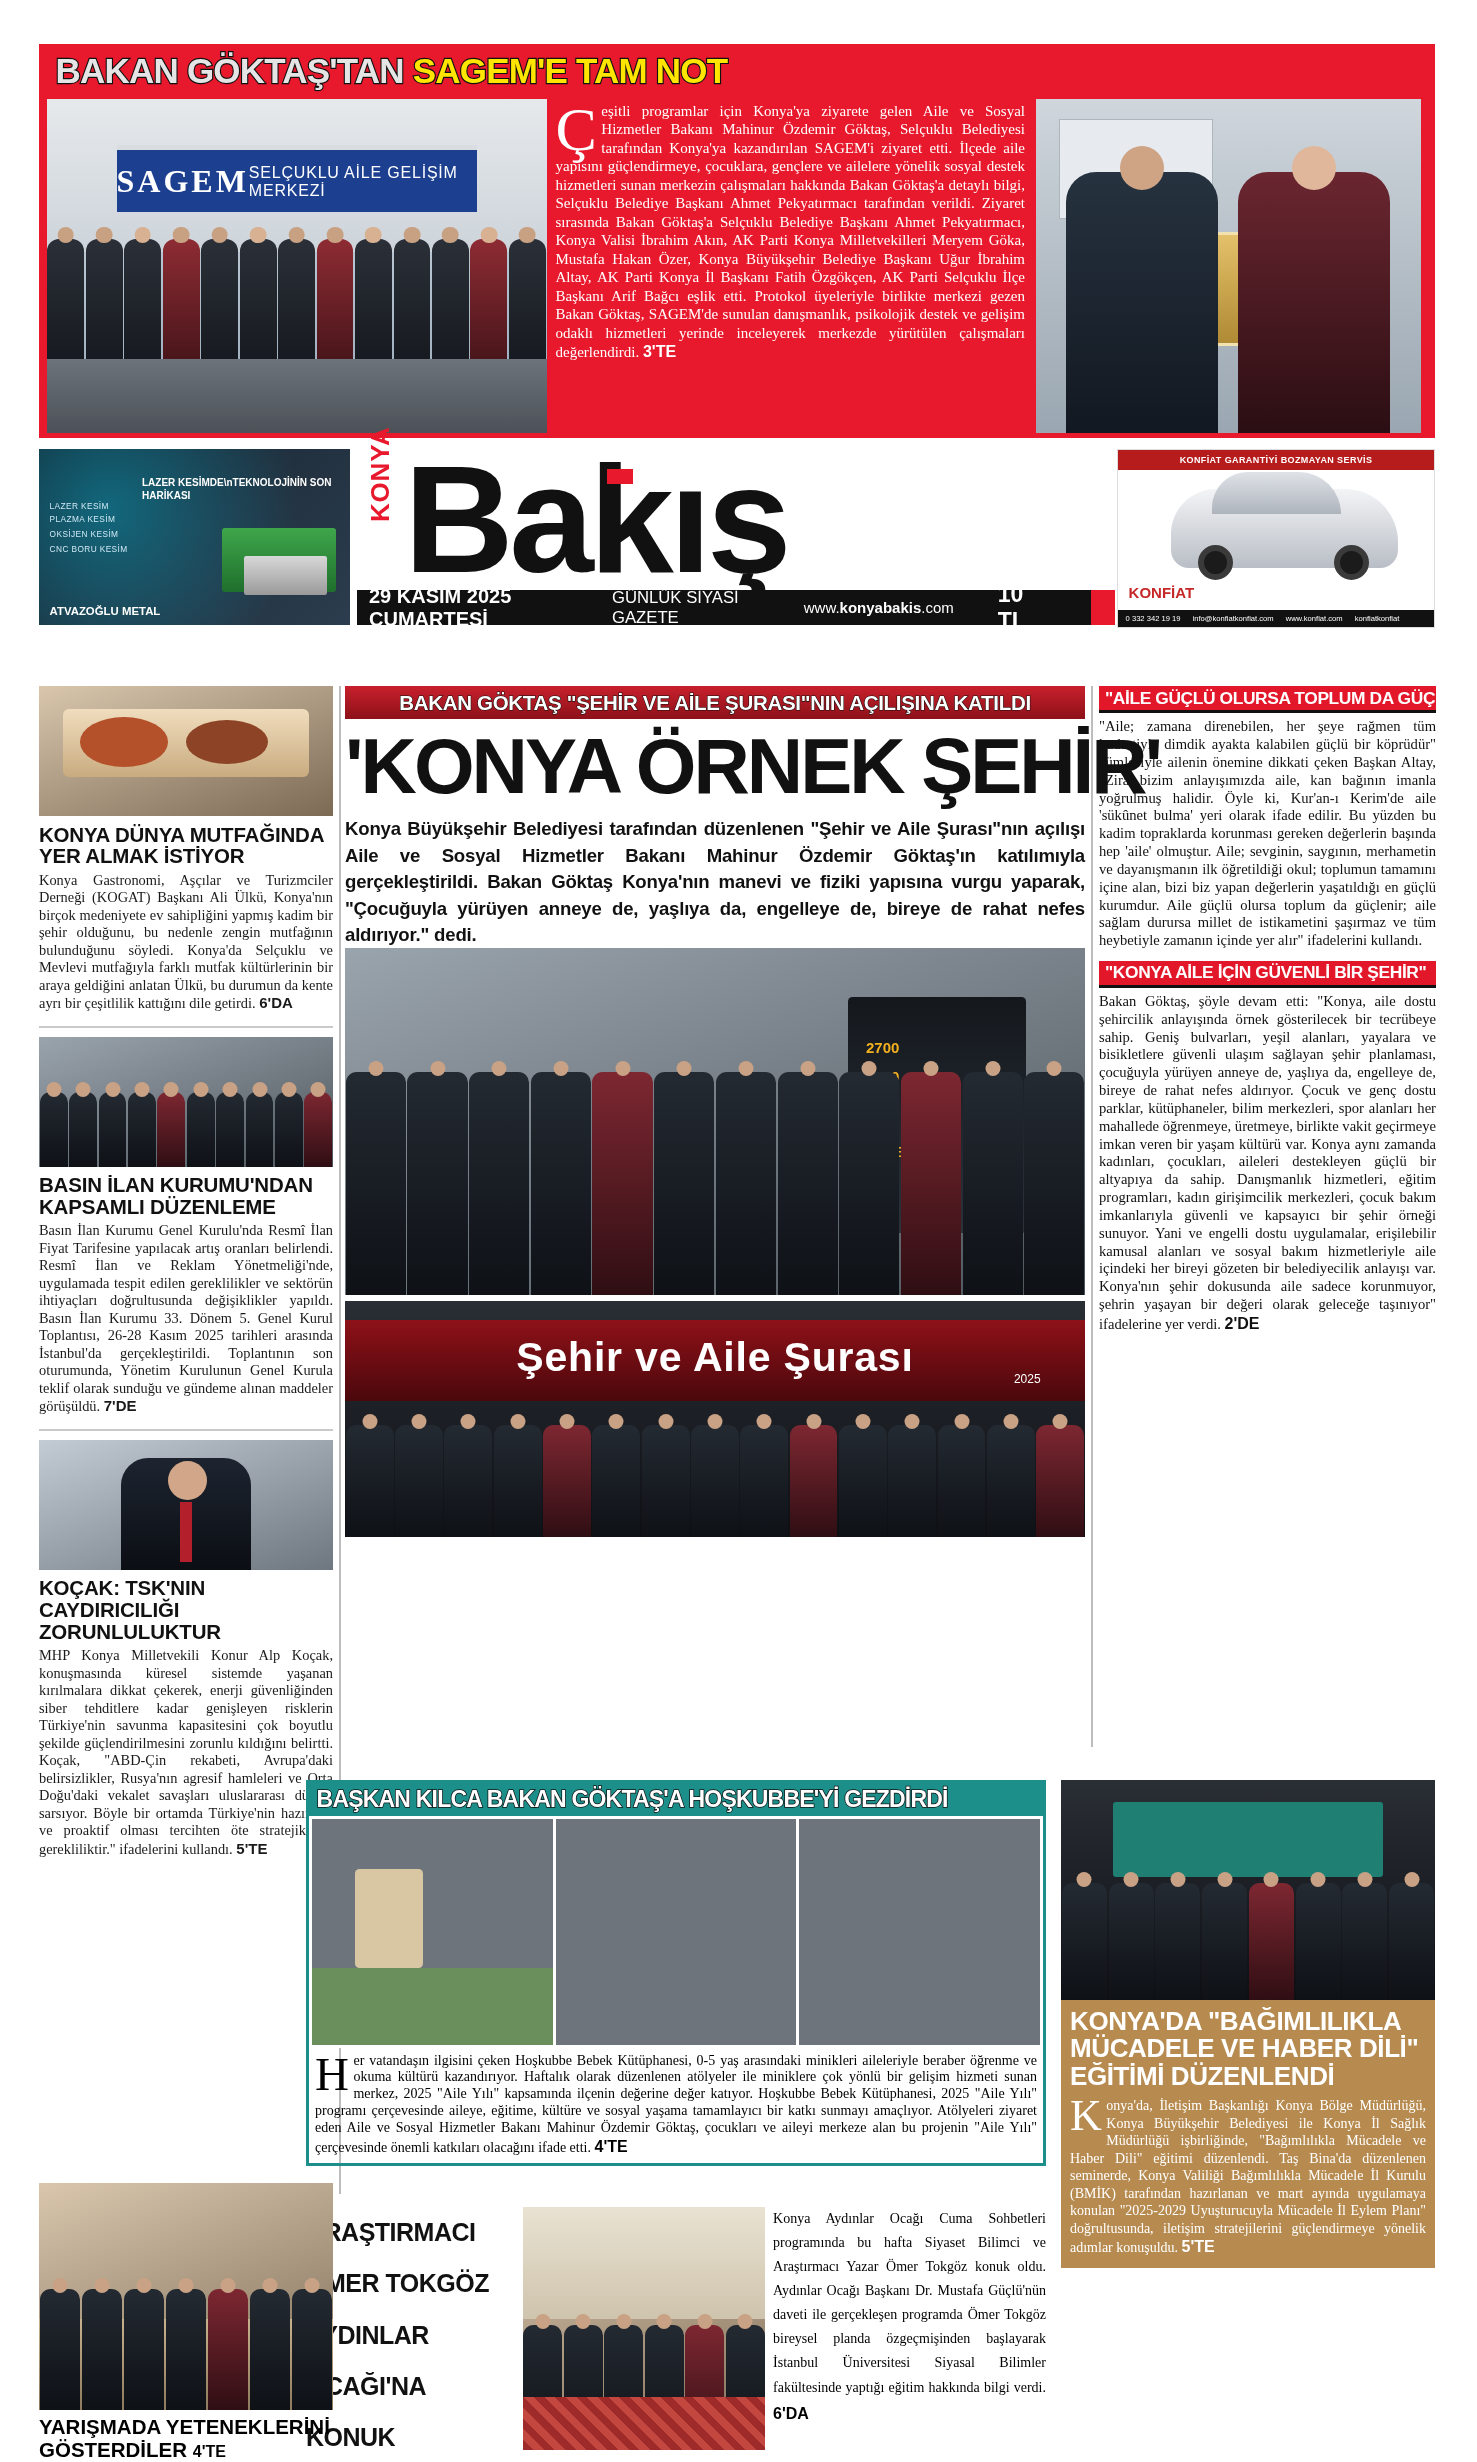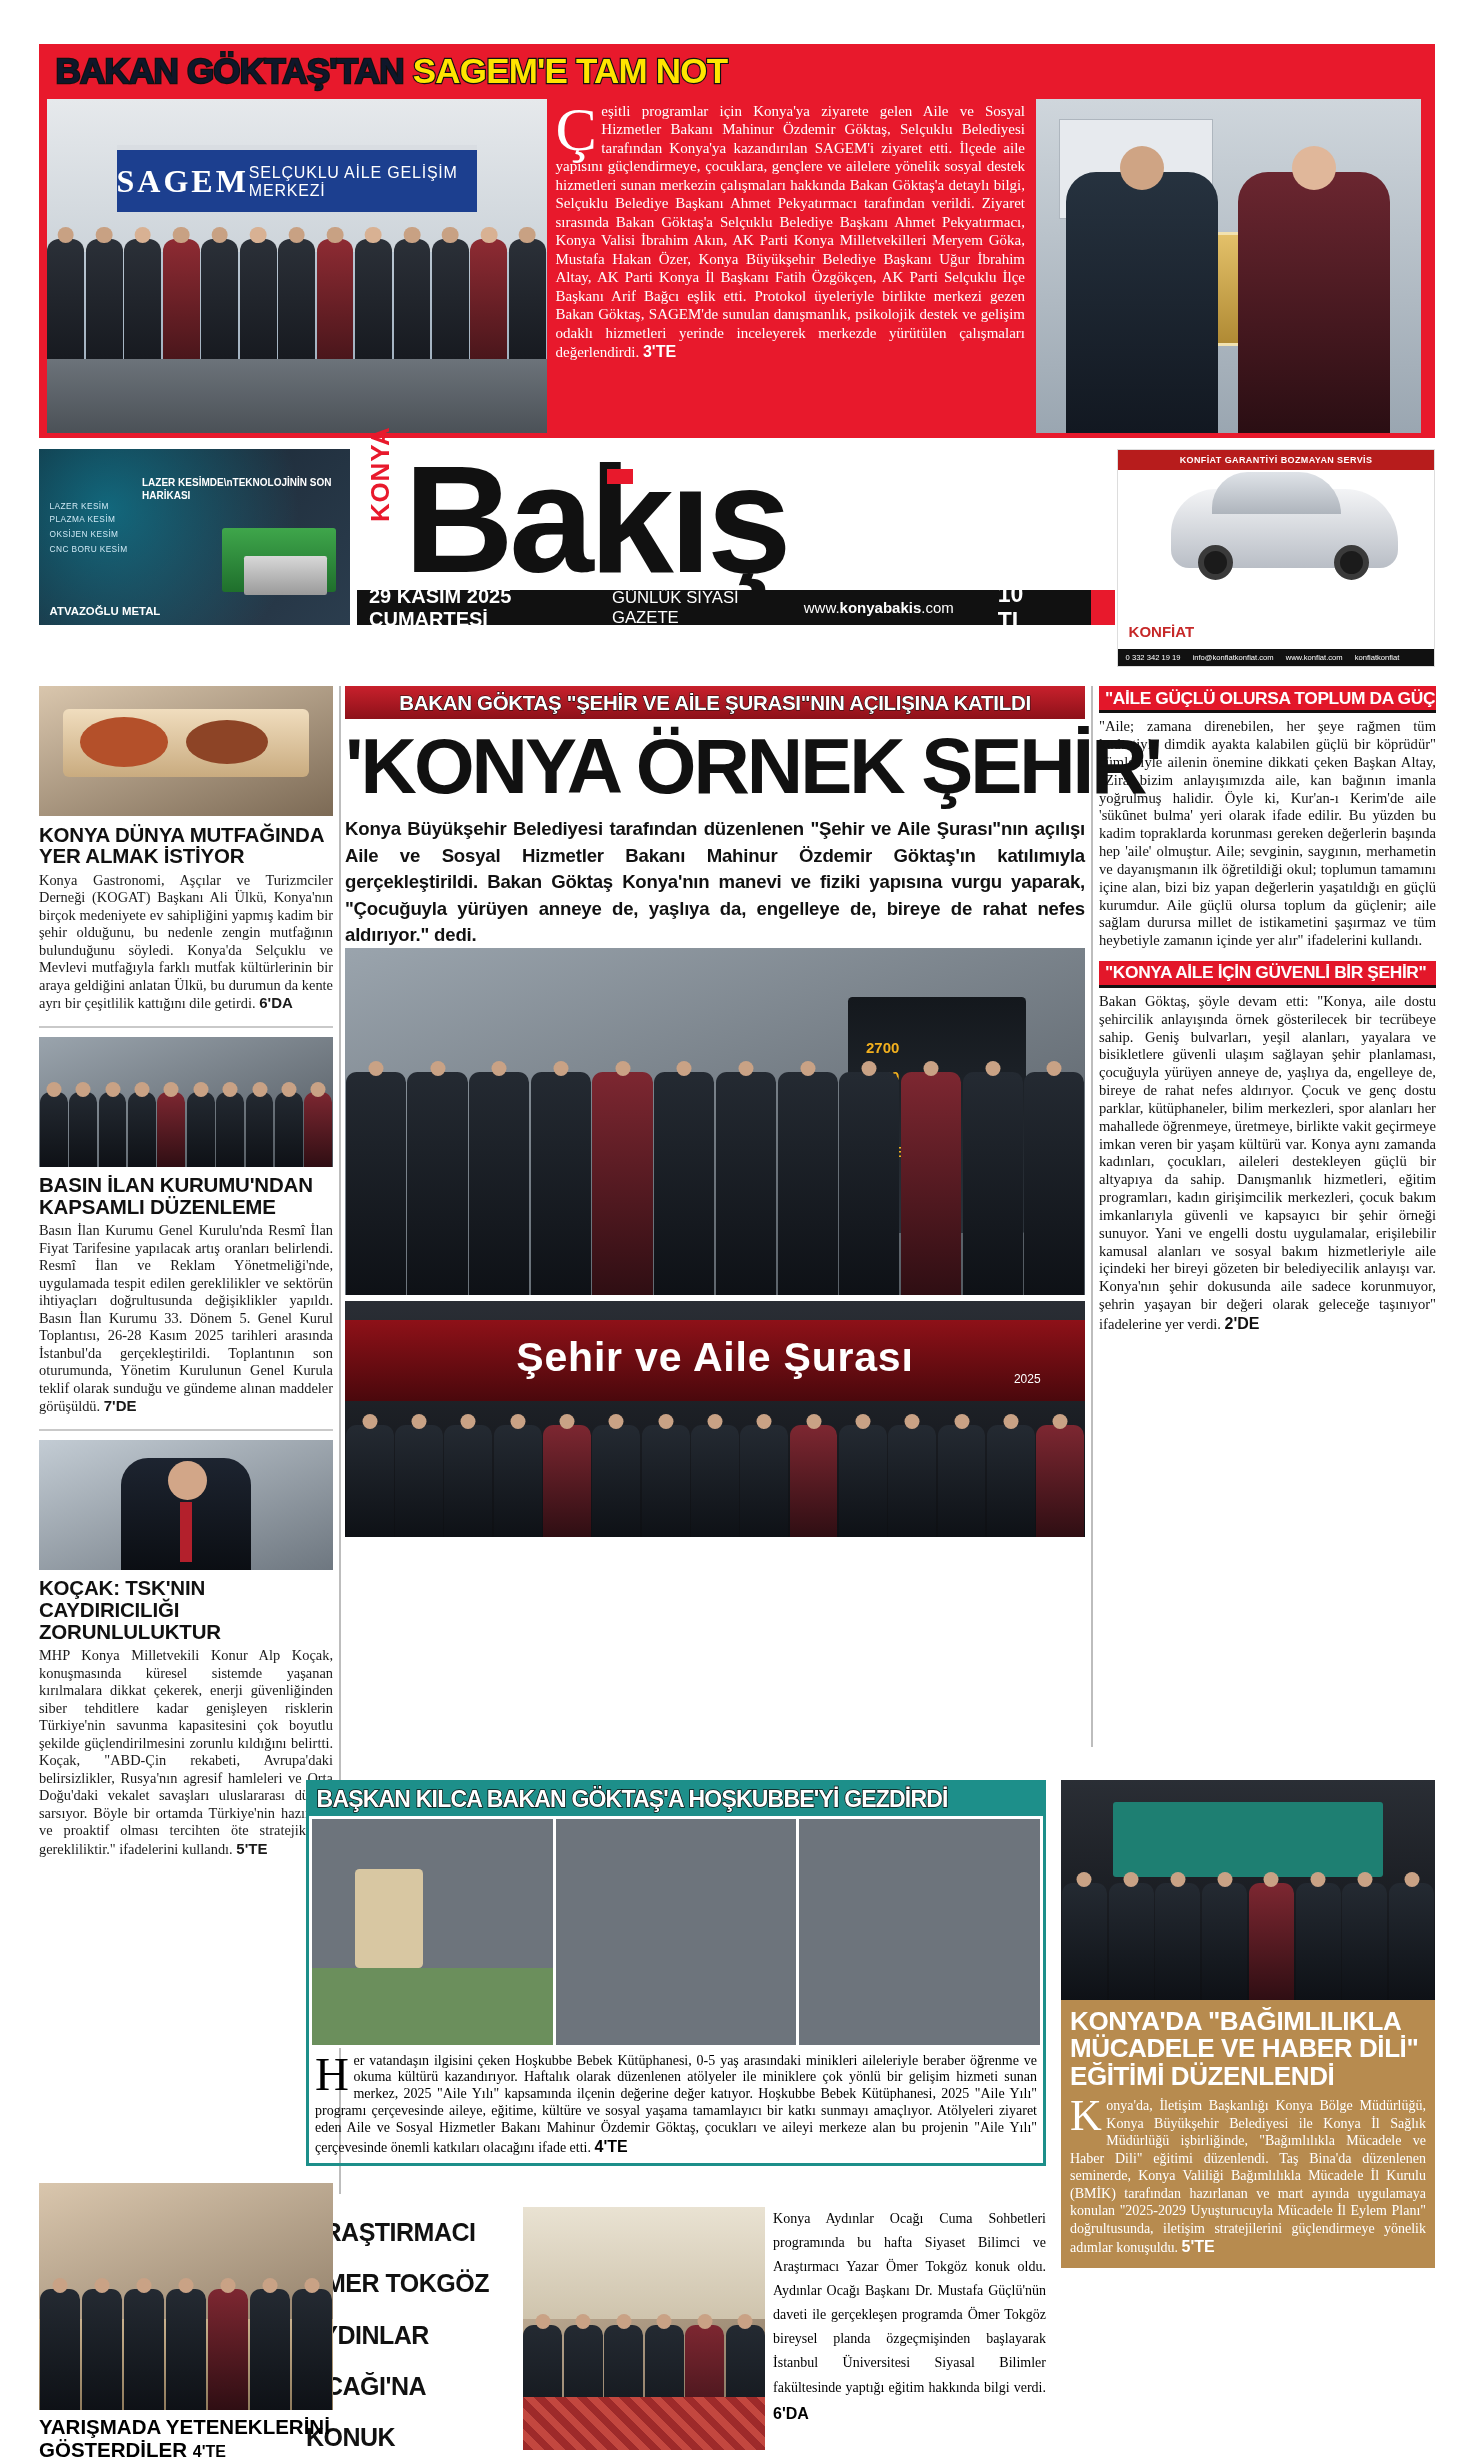--- a/index.html
+++ b/index.html
@@ -15,21 +15,21 @@
   
   .top-block { position: absolute; left: 39px; top: 44px; width: 1396px; height: 394px;
                border: 3.8px solid #e8192c; background: #e8192c; }
   .top-banner { height: 47px; background: #e8192c; display: flex; align-items: center;
                 padding-left: 13.6px; }
   .top-banner .t1, .top-banner .t2 {
     font-family: "Liberation Sans", sans-serif; font-weight: bold; font-size: 35px;
     letter-spacing: -0.8px; -webkit-text-stroke: 2.3px #111; paint-order: stroke fill;
     line-height: 1; white-space: nowrap;
   }
-  .top-banner .t1 { color: #0f172a; }
+  .top-banner .t1 { color: #e5e5e5; }
   .top-banner .t2 { color: #ffe500; margin-left: 9px; }
 
   .top-body { display: flex; height: 343px; background: #e8192c; padding: 4.5px; gap: 6px; }
   .photo { background: #5a6875; position: relative; overflow: hidden; }
   .photo.p1 { width: 500px; }
   .photo.p3 { width: 385px; }
   .top-text { width: 477px; color: #ffffff; font-size: 15px; line-height: 1.235;
               text-align: justify; padding: 3px 4.5px 0 3px; hyphens: auto; }
   .top-text .dropcap { float: left; font-size: 62px; line-height: 0.76; padding: 4.5px 4.5px 0 0;
                        font-family: "Liberation Serif", serif; }
@@ -90,21 +90,21 @@
   .np-bar { position:absolute; left:0; top:141px; width:758px; height:35px; background:#111;
             display:flex; align-items:center; padding-left:12px; gap:44px; color:#fff;
             font-family:"Liberation Sans",sans-serif; }
   .np-bar .date { font-weight:bold; font-size:20px; }
   .np-bar .kind { font-size:16.7px; }
   .np-bar .site { font-size:15px; }
   .np-bar .site b { font-weight:bold; }
   .np-bar .price { font-weight:bold; font-size:23px; }
   .np-bar .redsq { width:32px; height:35px; background:#e8192c; margin-left:4.5px; }
 
-  .mh-ad-right { position:absolute; right:0; top:0; width:318px; height:218px;
+  .mh-ad-right { position:absolute; right:0; top:0; width:318px; height:179px;
                  background:#fff; border:1.5px solid #ddd; overflow:hidden; }
   .mh-ad-right .topbar { height:20px; background:#b71c1c; color:#fff;
         font-family:"Liberation Sans",sans-serif; font-size:9px; font-weight:bold;
         display:flex; align-items:center; justify-content:center; letter-spacing:0.4px;}
   .car { position:absolute; left:53px; top:39px; width:227px; height:79px;
          background:linear-gradient(#f3f4f6,#b9bec6); border-radius:45px 53px 18px 18px; }
   .car::before{content:"";position:absolute;left:41px;top:-16.7px;width:129px;height:42px;
         background:linear-gradient(#dfe3e8,#aeb4bc);border-radius:38px 45px 0 0;}
   .wheel { position:absolute; bottom:-12px; width:35px; height:35px; border-radius:50%;
            background:#1b1b1b; border:6px solid #3a3a3a; }

